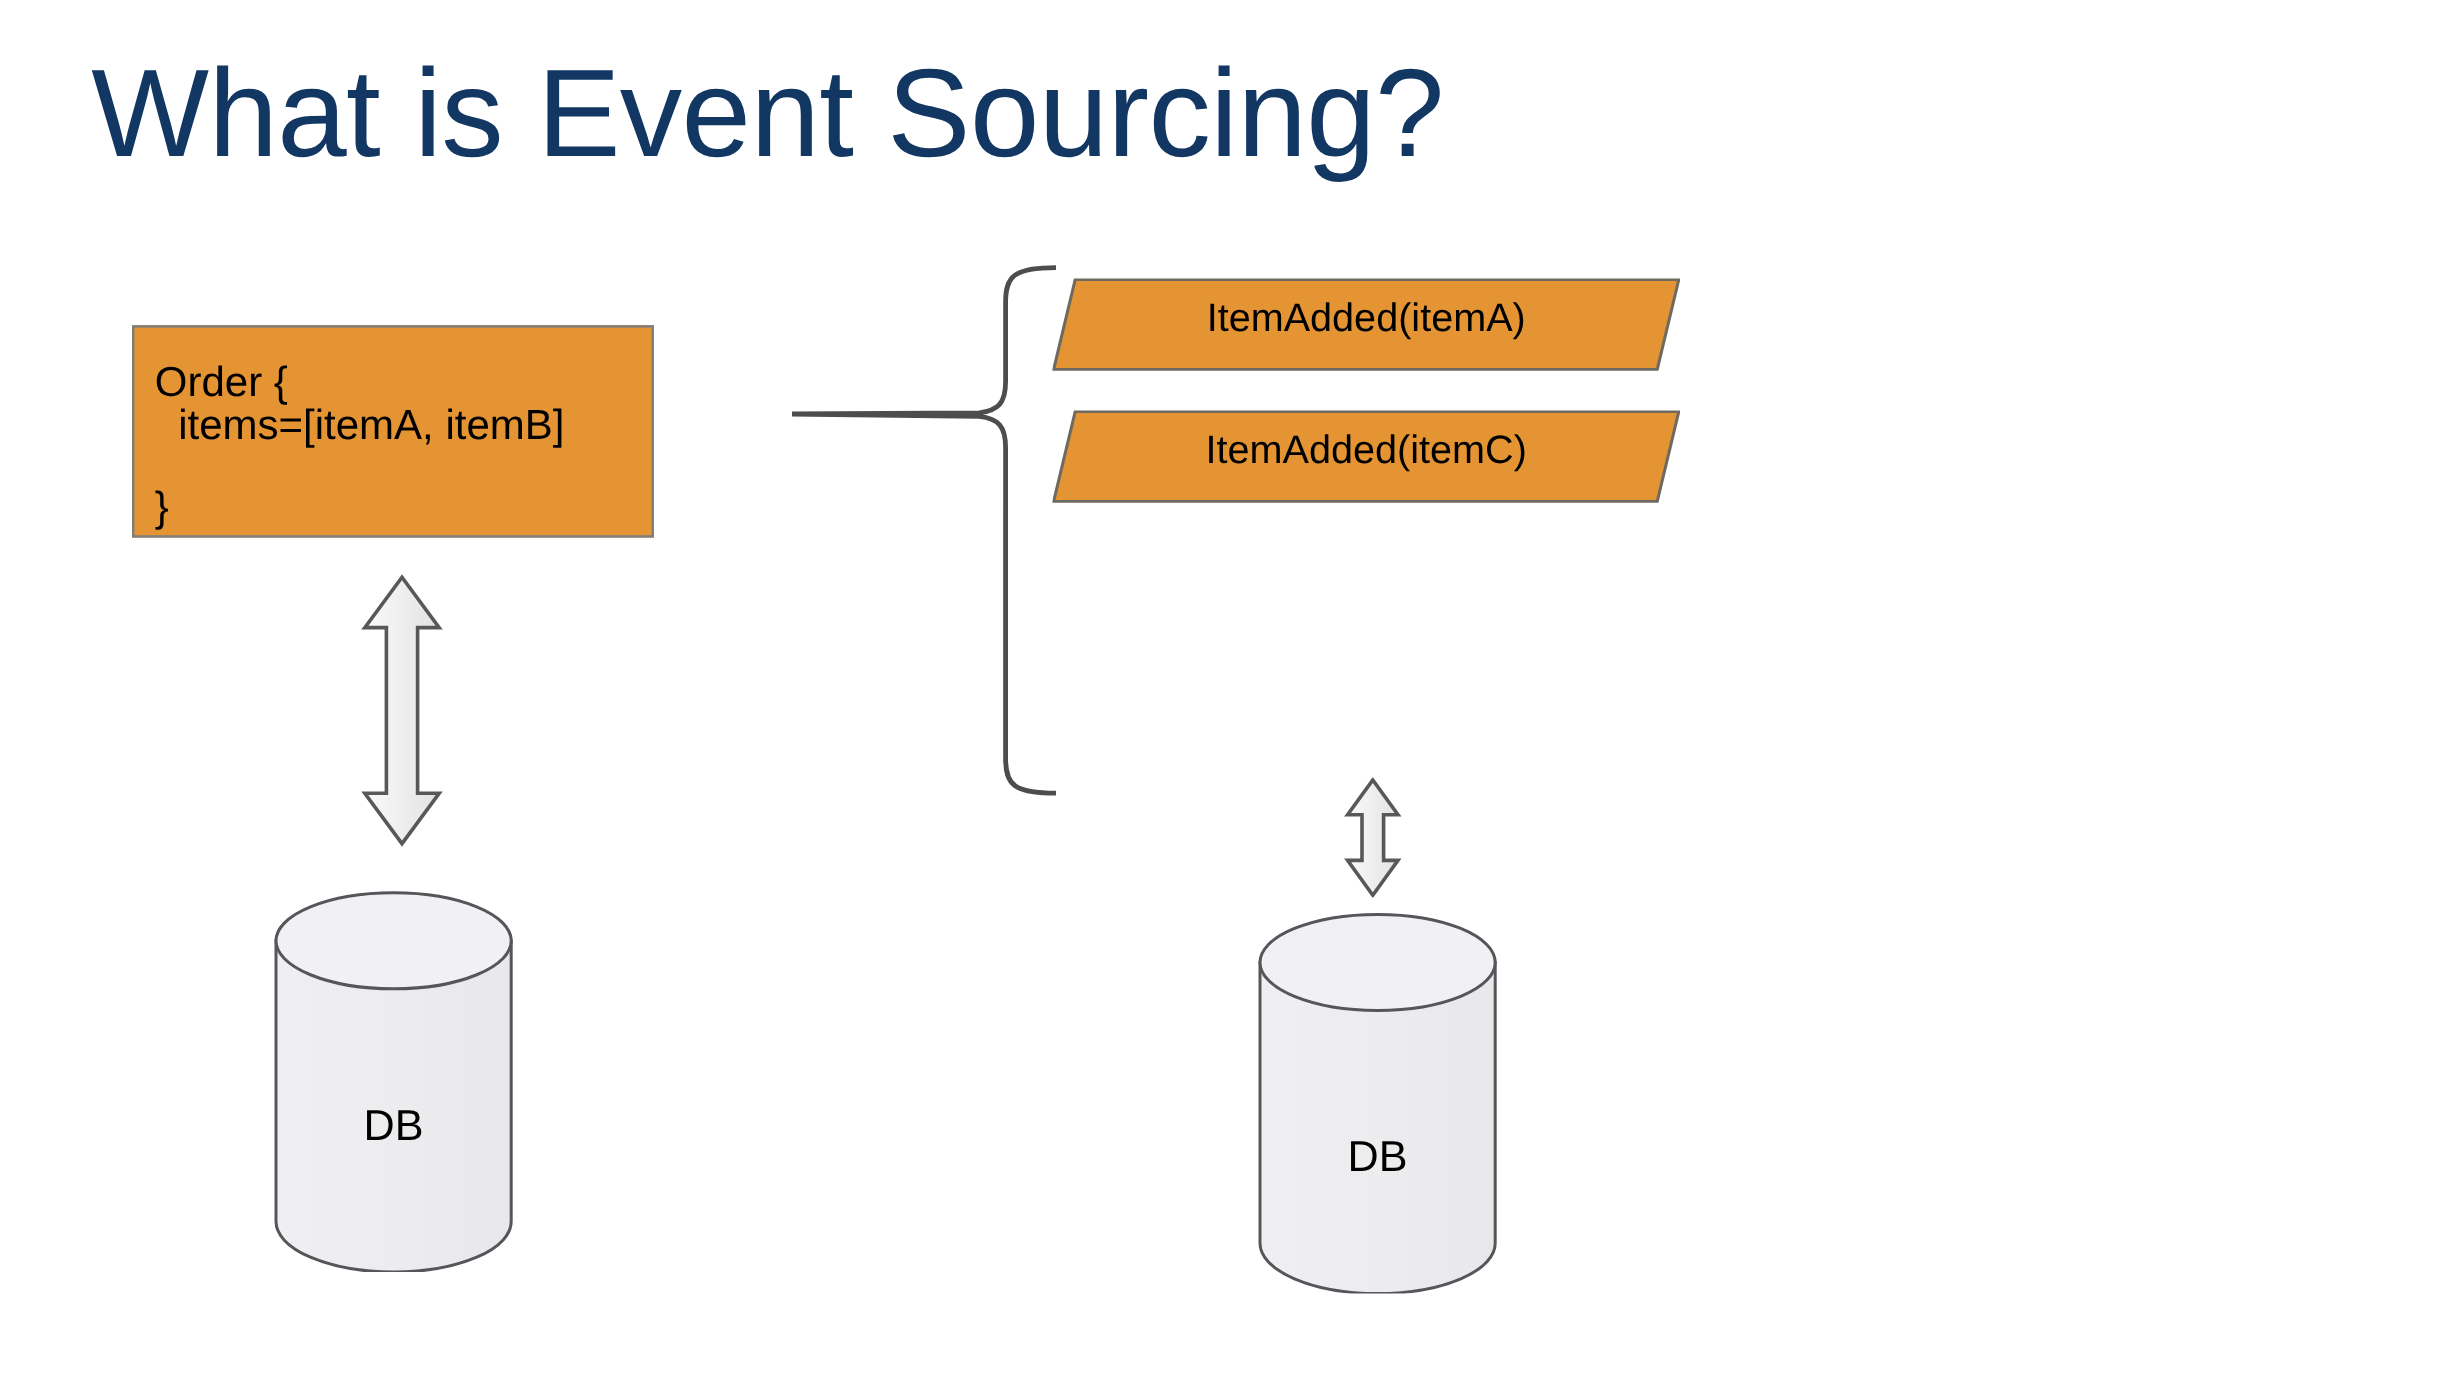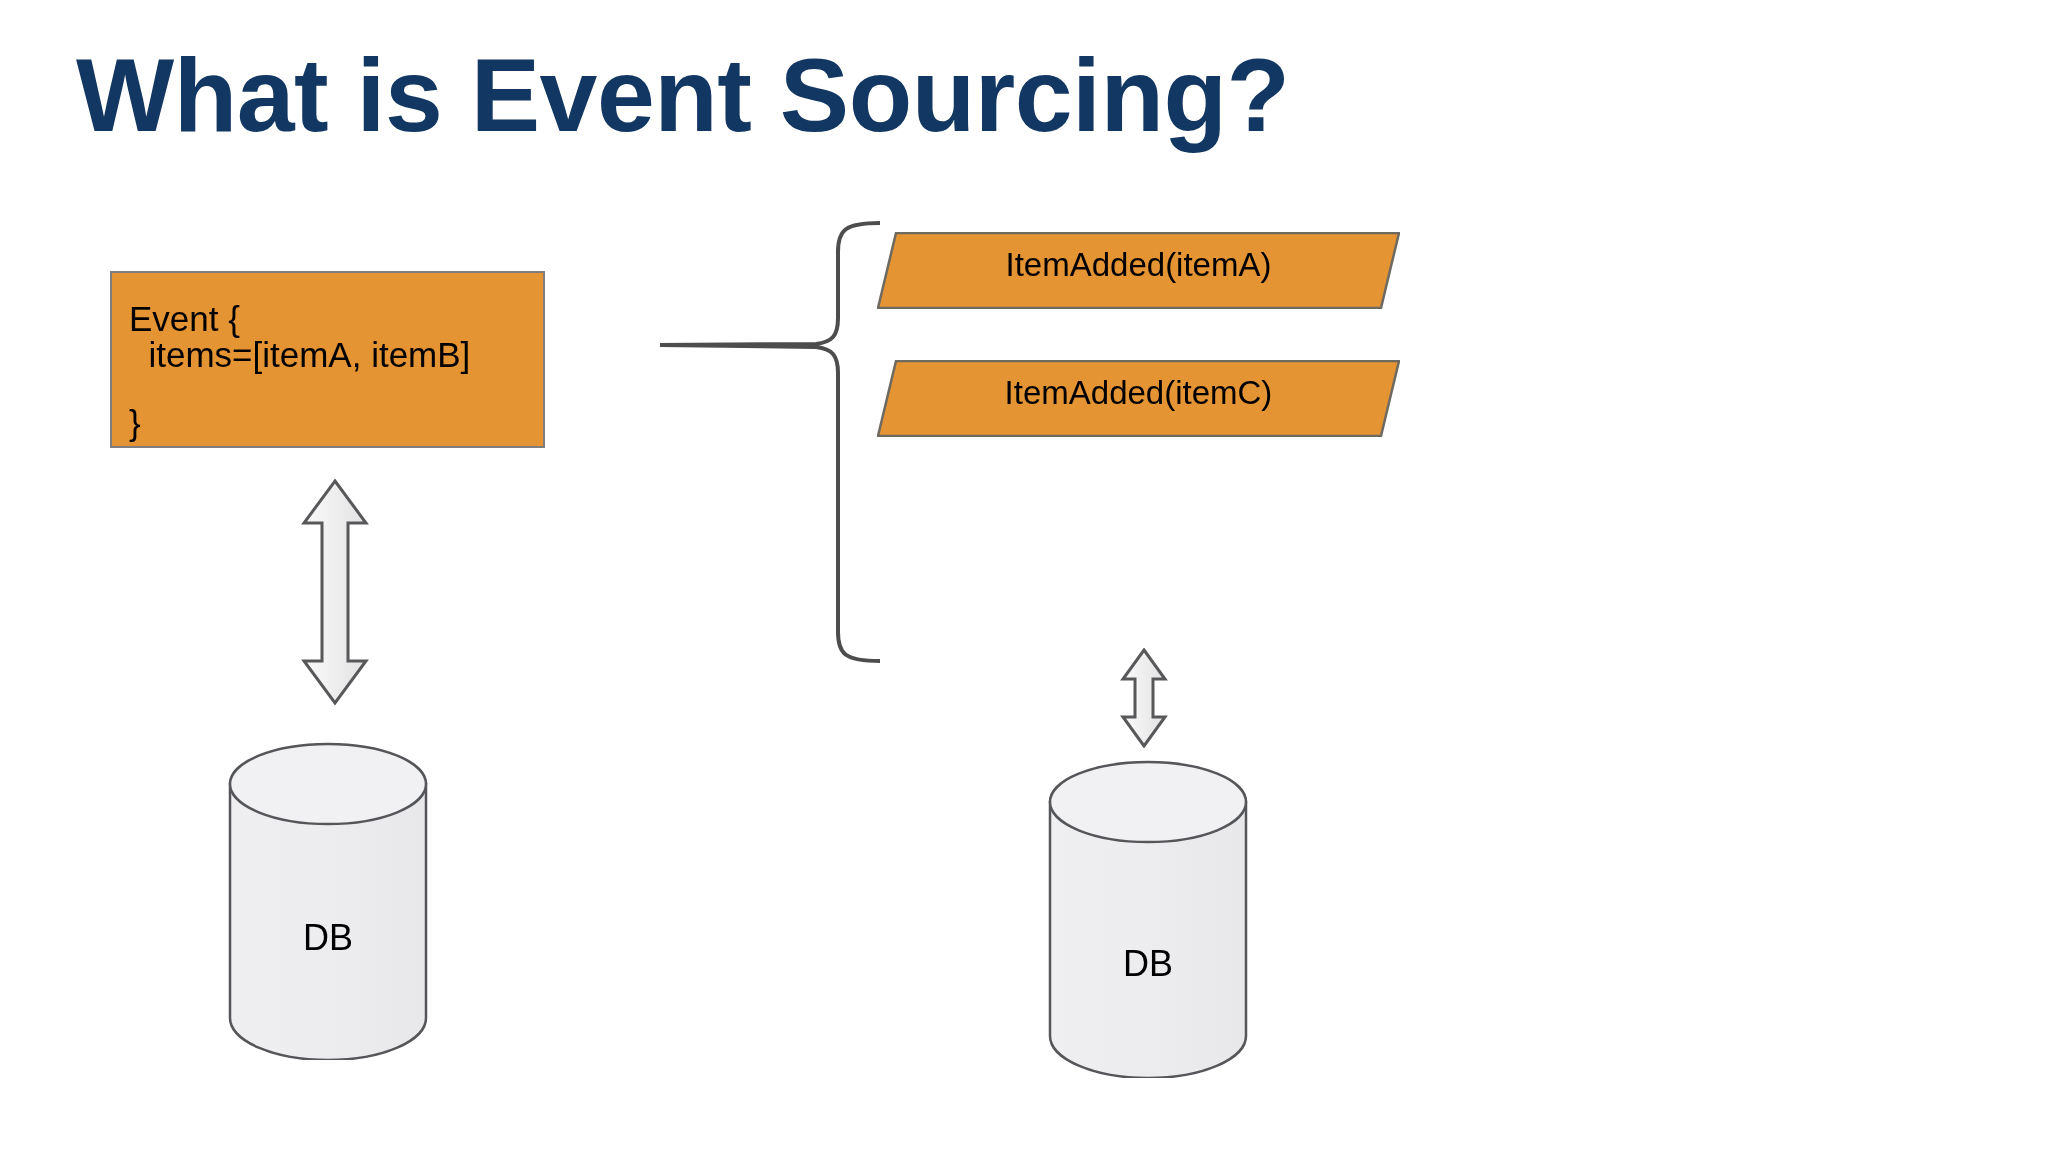--- a/index.html
+++ b/index.html
@@ -16,21 +16,21 @@
     font-family: "Liberation Sans", sans-serif;
   }
 
   
   #slide-title {
     position: absolute;
     left: 76px;
     top: 38px;
     font-size: 104px;
     line-height: 1.1;
-    font-weight: bold;
+    font-weight: normal;
     color: #123763;
     letter-spacing: -0.5px;
     white-space: nowrap;
   }
 
   
   #order-box {
     position: absolute;
     left: 110px;
     top: 271px;
@@ -74,21 +74,21 @@
     height: 66px;
     display: flex;
     align-items: center;
     justify-content: center;
     font-size: 33px;
     color: #000000;
     white-space: nowrap;
     pointer-events: none;
   }
   #event-0 { left: 877px; top: 232px; }
-  #event-1 { left: 877px; top: 360px; }
+  #event-1 { left: 877px; top: 342px; }
   #event-2 { left: 877px; top: 452px; }
   #event-3 { left: 877px; top: 562px; }
 
   
   #brace {
     position: absolute;
     left: 650px;
     top: 218px;
     width: 230px;
     height: 448px;
@@ -129,21 +129,21 @@
   #db-right .db-label { top: 183px; }
 </style>
 </head>
 <body>
 
 <div id="slide">
 
   <div id="slide-title">What is Event Sourcing?</div>
 
   <div id="order-box">
-    <div class="line l0">Event {</div>
+    <div class="line l0">Order {</div>
     <div class="line l1">  items=[itemA, itemB]</div>
     <div class="line l2">}</div>
   </div>
 
   <div id="brace">
     <svg viewBox="0 0 230 448" width="230" height="448">
       <path d="M 230 5
                C 195 5 188 12 188 34
                L 188 100
                C 188 118 182 124 166 126

